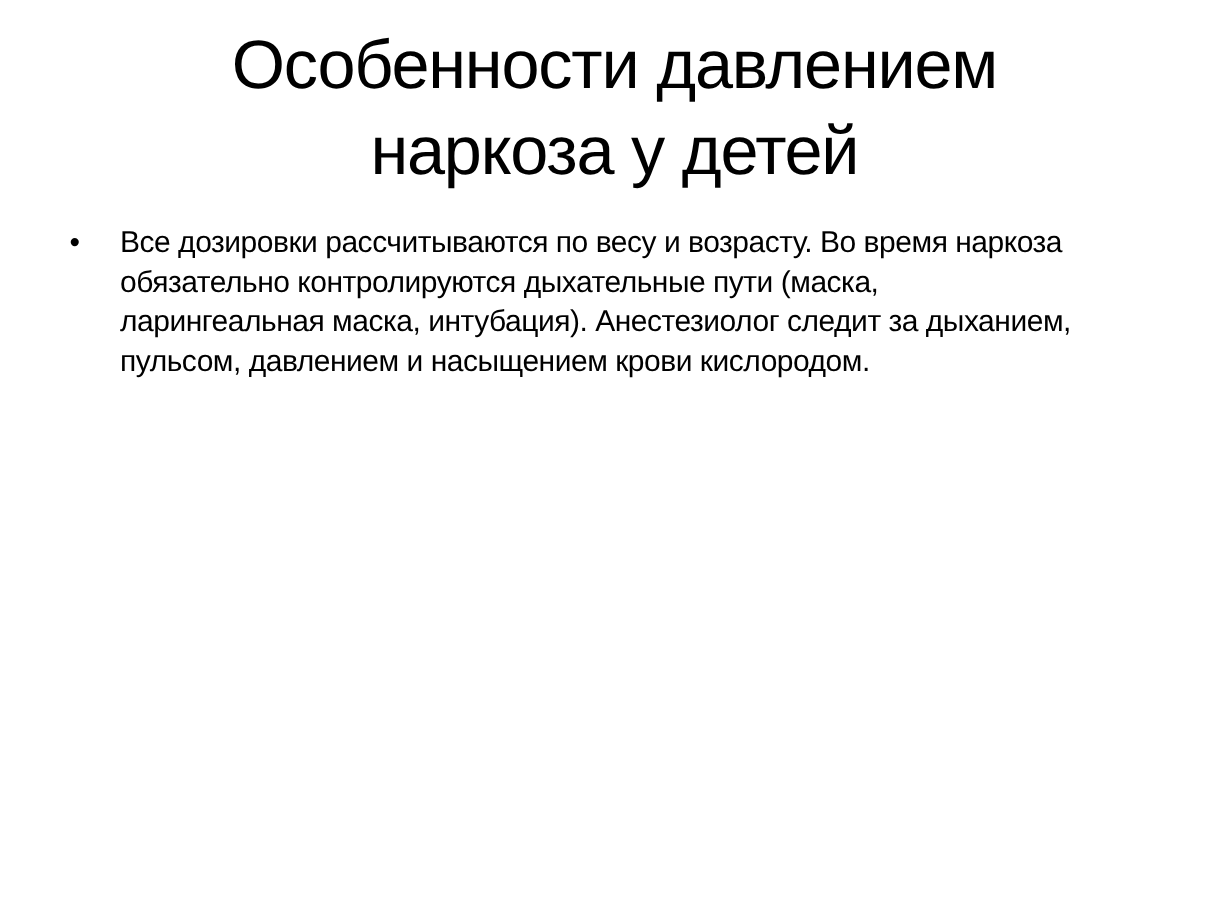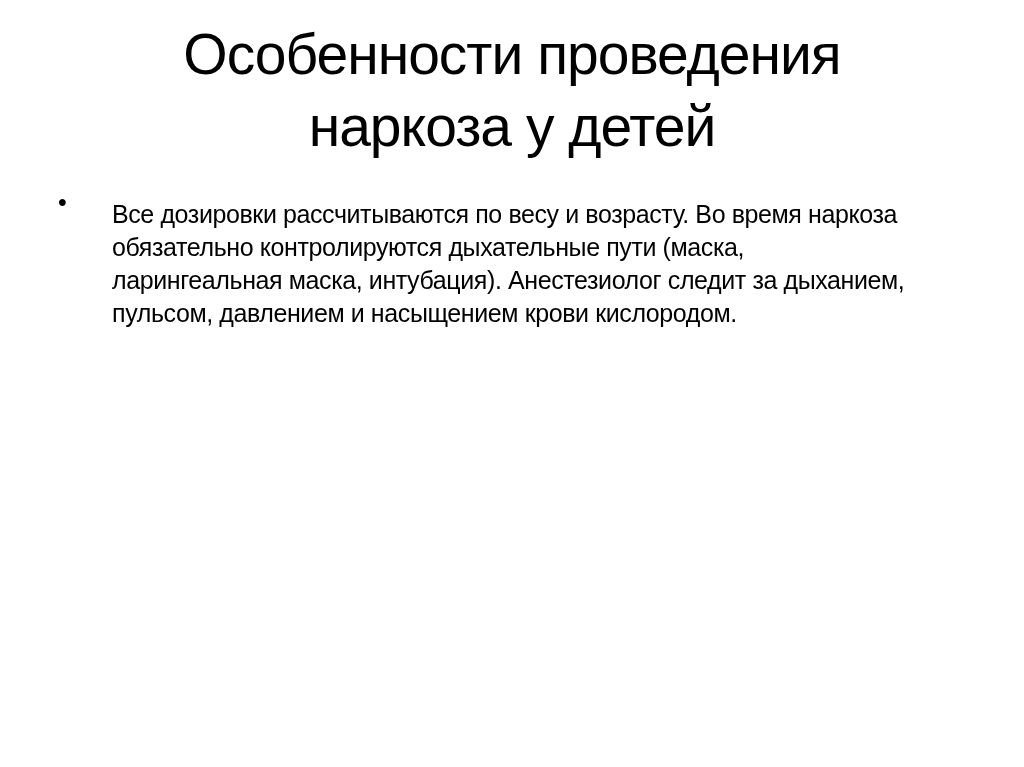--- a/index.html
+++ b/index.html
@@ -33,33 +33,33 @@
     display: flex;
     align-items: flex-start;
   }
   .bullet-marker {
     flex: 0 0 auto;
     width: 42px;
     font-size: 25px;
     line-height: 33px;
   }
   .bullet-text {
-    margin: 12px;
+    margin: 0;
     width: 900px;
     font-size: 25px;
     line-height: 33px;
     letter-spacing: -0.4px;
     white-space: pre-line;
   }
 </style>
 </head>
 <body>
 
 <div class="slide">
-  <h1 class="title">Особенности проведения
+  <h1 class="title">Особенности давлением
 наркоза у детей</h1>
 
   <div class="bullet-item">
     <span class="bullet-marker">•</span>
     <p class="bullet-text">Все дозировки рассчитываются по весу и возрасту. Во время наркоза
 обязательно контролируются дыхательные пути (маска,
 ларингеальная маска, интубация). Анестезиолог следит за дыханием,
 пульсом, давлением и насыщением крови кислородом.</p>
   </div>
 </div>

